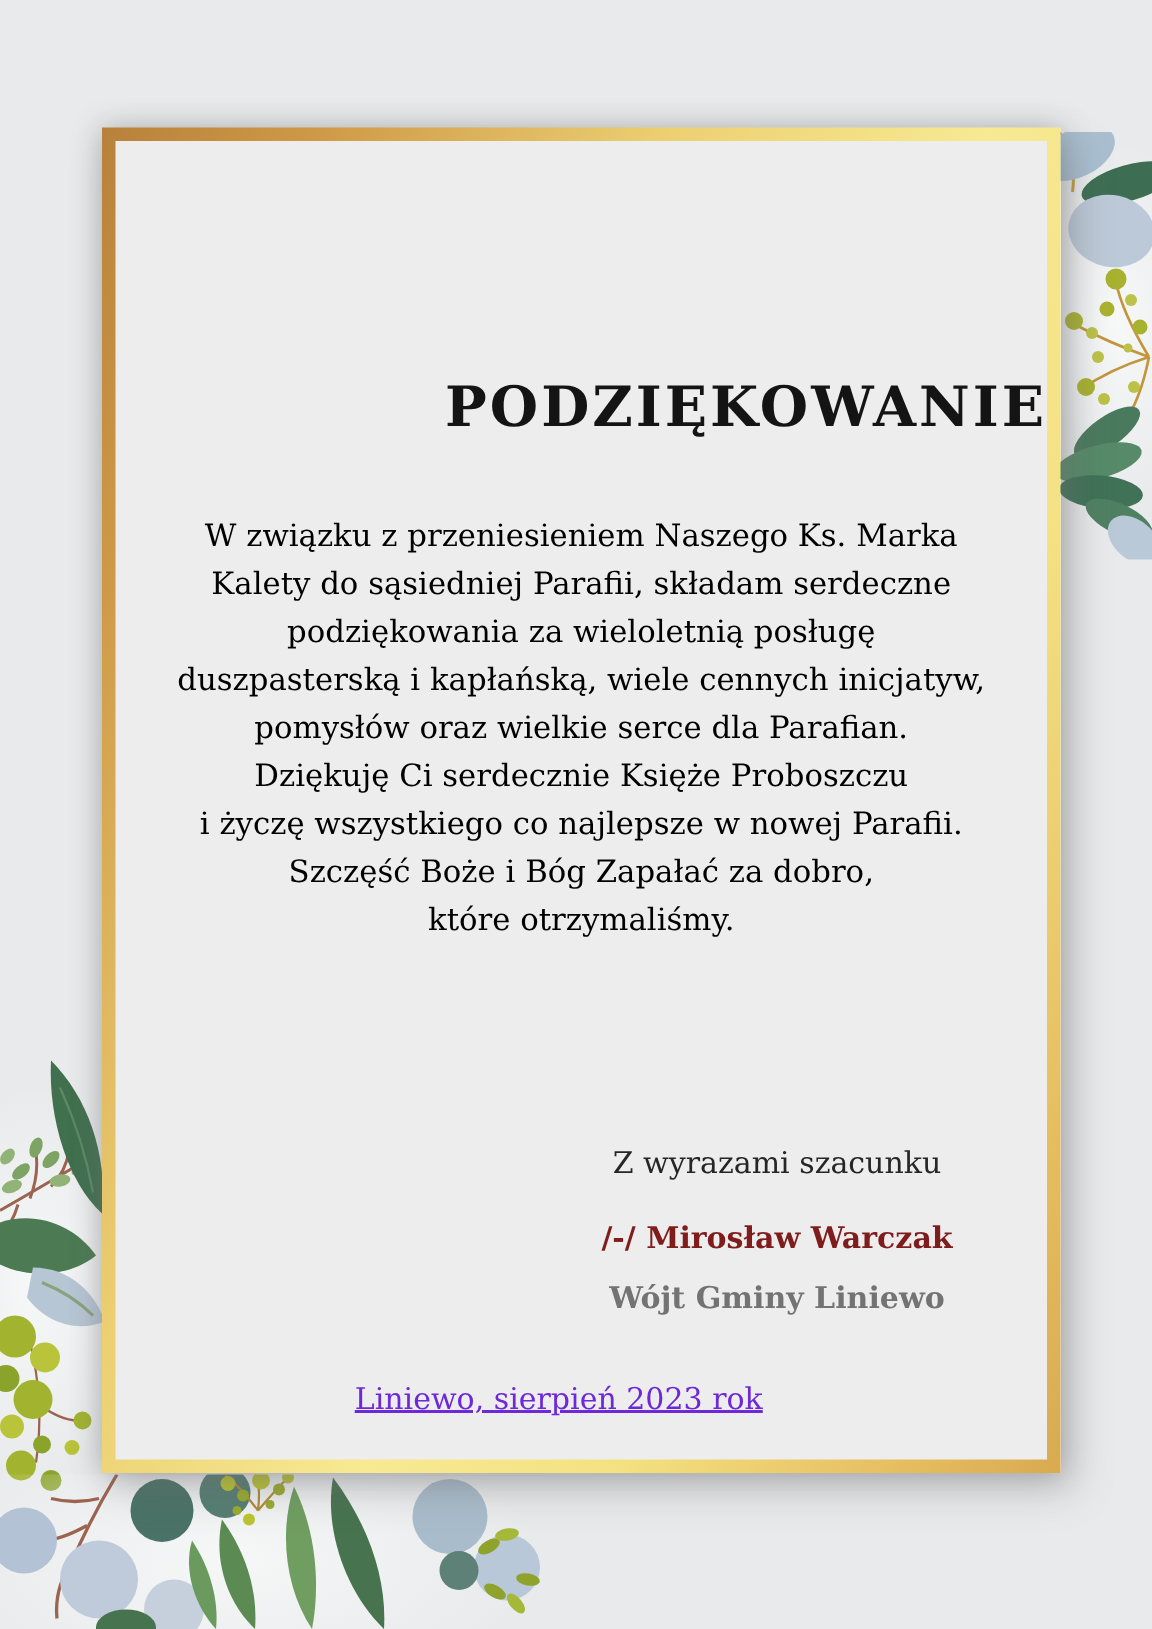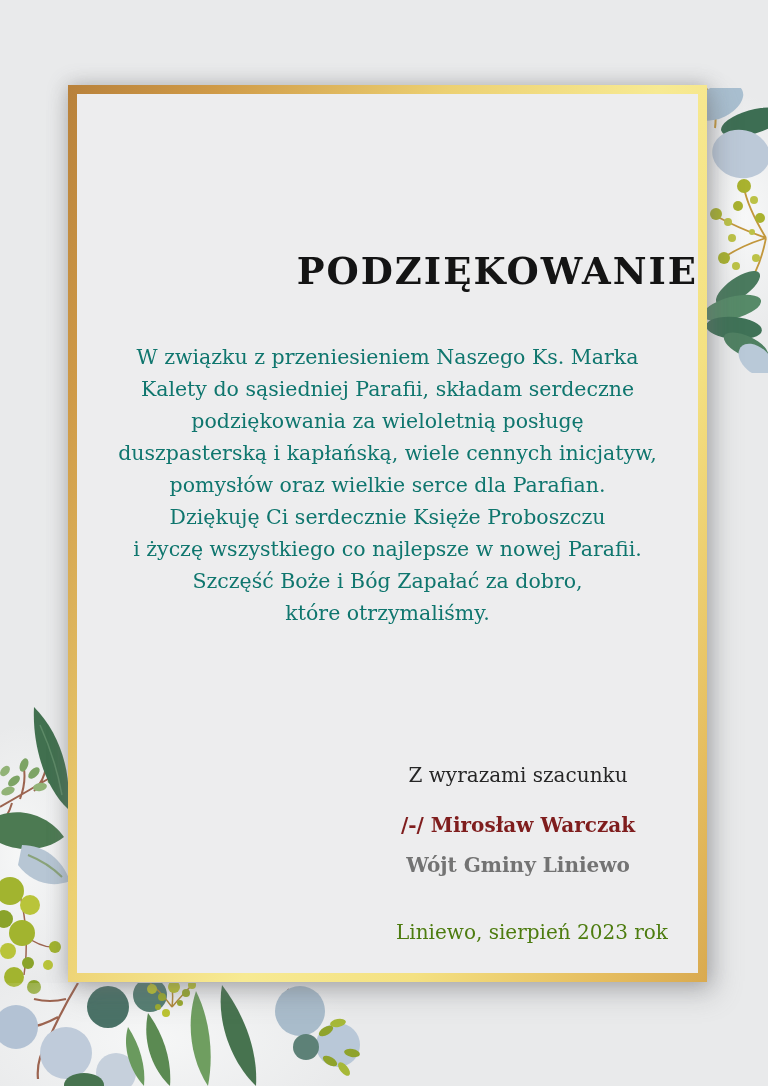--- a/index.html
+++ b/index.html
@@ -47,35 +47,35 @@
   .doc-title {
     position: absolute; top: 130px; left: 0; right: 0;
     text-align: right;
     font-size: 37px; font-weight: 700; letter-spacing: 2px;
     color: #141414;
   }
   .doc-body {
     position: absolute; top: 247px; left: 0; right: 0;
     text-align: center;
     font-size: 20.5px; line-height: 32px;
-    color: #0f766e;
+    color: #000000;
   }
   .closing {
     position: absolute; top: 641px; left: 441px;
     transform: translateX(-50%);
     text-align: center; white-space: nowrap;
     font-size: 20px; color: #262626;
   }
   .closing .salutation { margin-bottom: 26px; margin-top: 28px; }
   .closing .signature  { font-weight: 700; margin-bottom: 16px; color: #7f1d1d; }
   .closing .signer-title { font-weight: 700; color: #737373; }
   .dateline {
     position: absolute; top: 826px; left: 0; right: 30px;
-    text-align: right;
-    font-size: 20px; color: #4d7c0f;
+    text-align: center;
+    font-size: 20px; color: #6d28d9; text-decoration: underline;
   }
 </style>
 </head>
 <body>
 
 <div class="foliage foliage-top-right">
   <svg viewBox="0 0 100 285">
     <path d="M38 0 Q 50 18 47 40" stroke="#c79a3d" stroke-width="2" fill="none"></path>
     <ellipse cx="50" cy="14" rx="27" ry="16" transform="rotate(-26 50 14)" fill="#a9bfd0"></ellipse>
     <ellipse cx="84" cy="34" rx="32" ry="12" transform="rotate(-16 84 34)" fill="#3d6e53"></ellipse>

